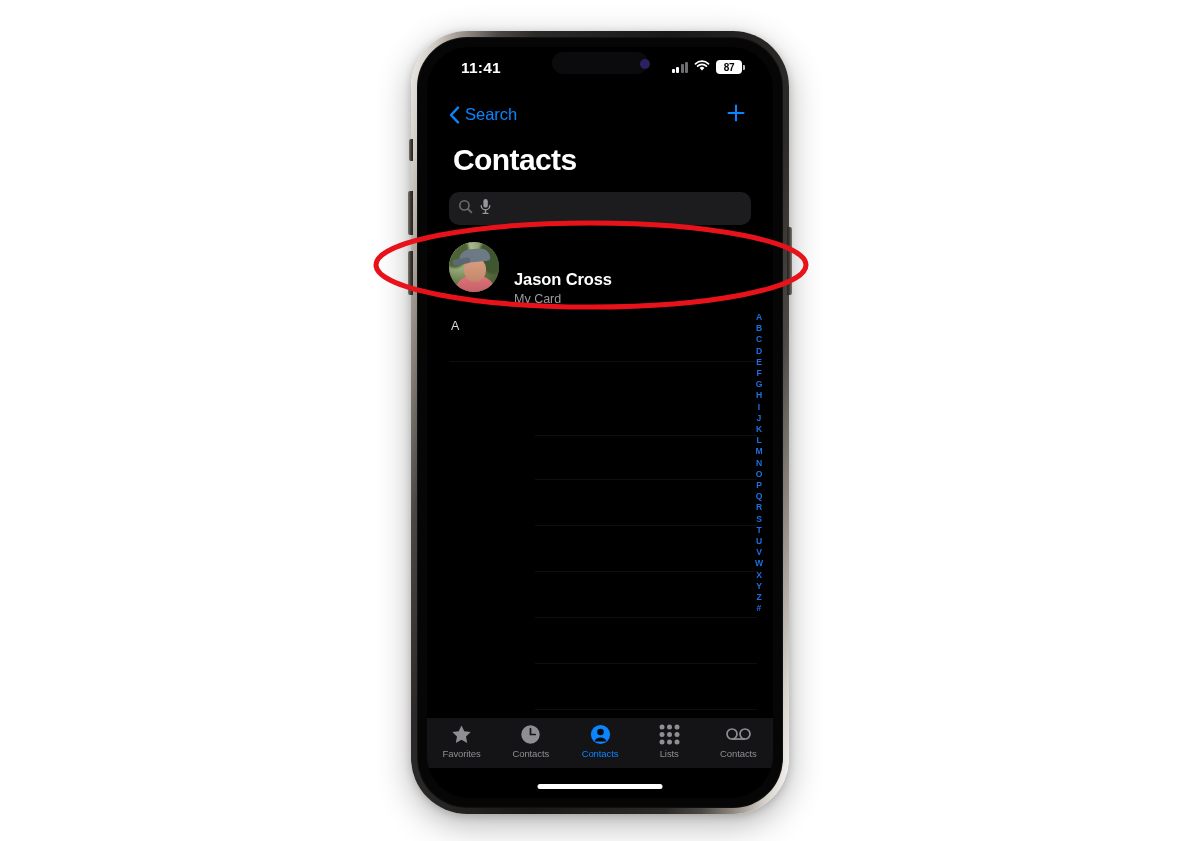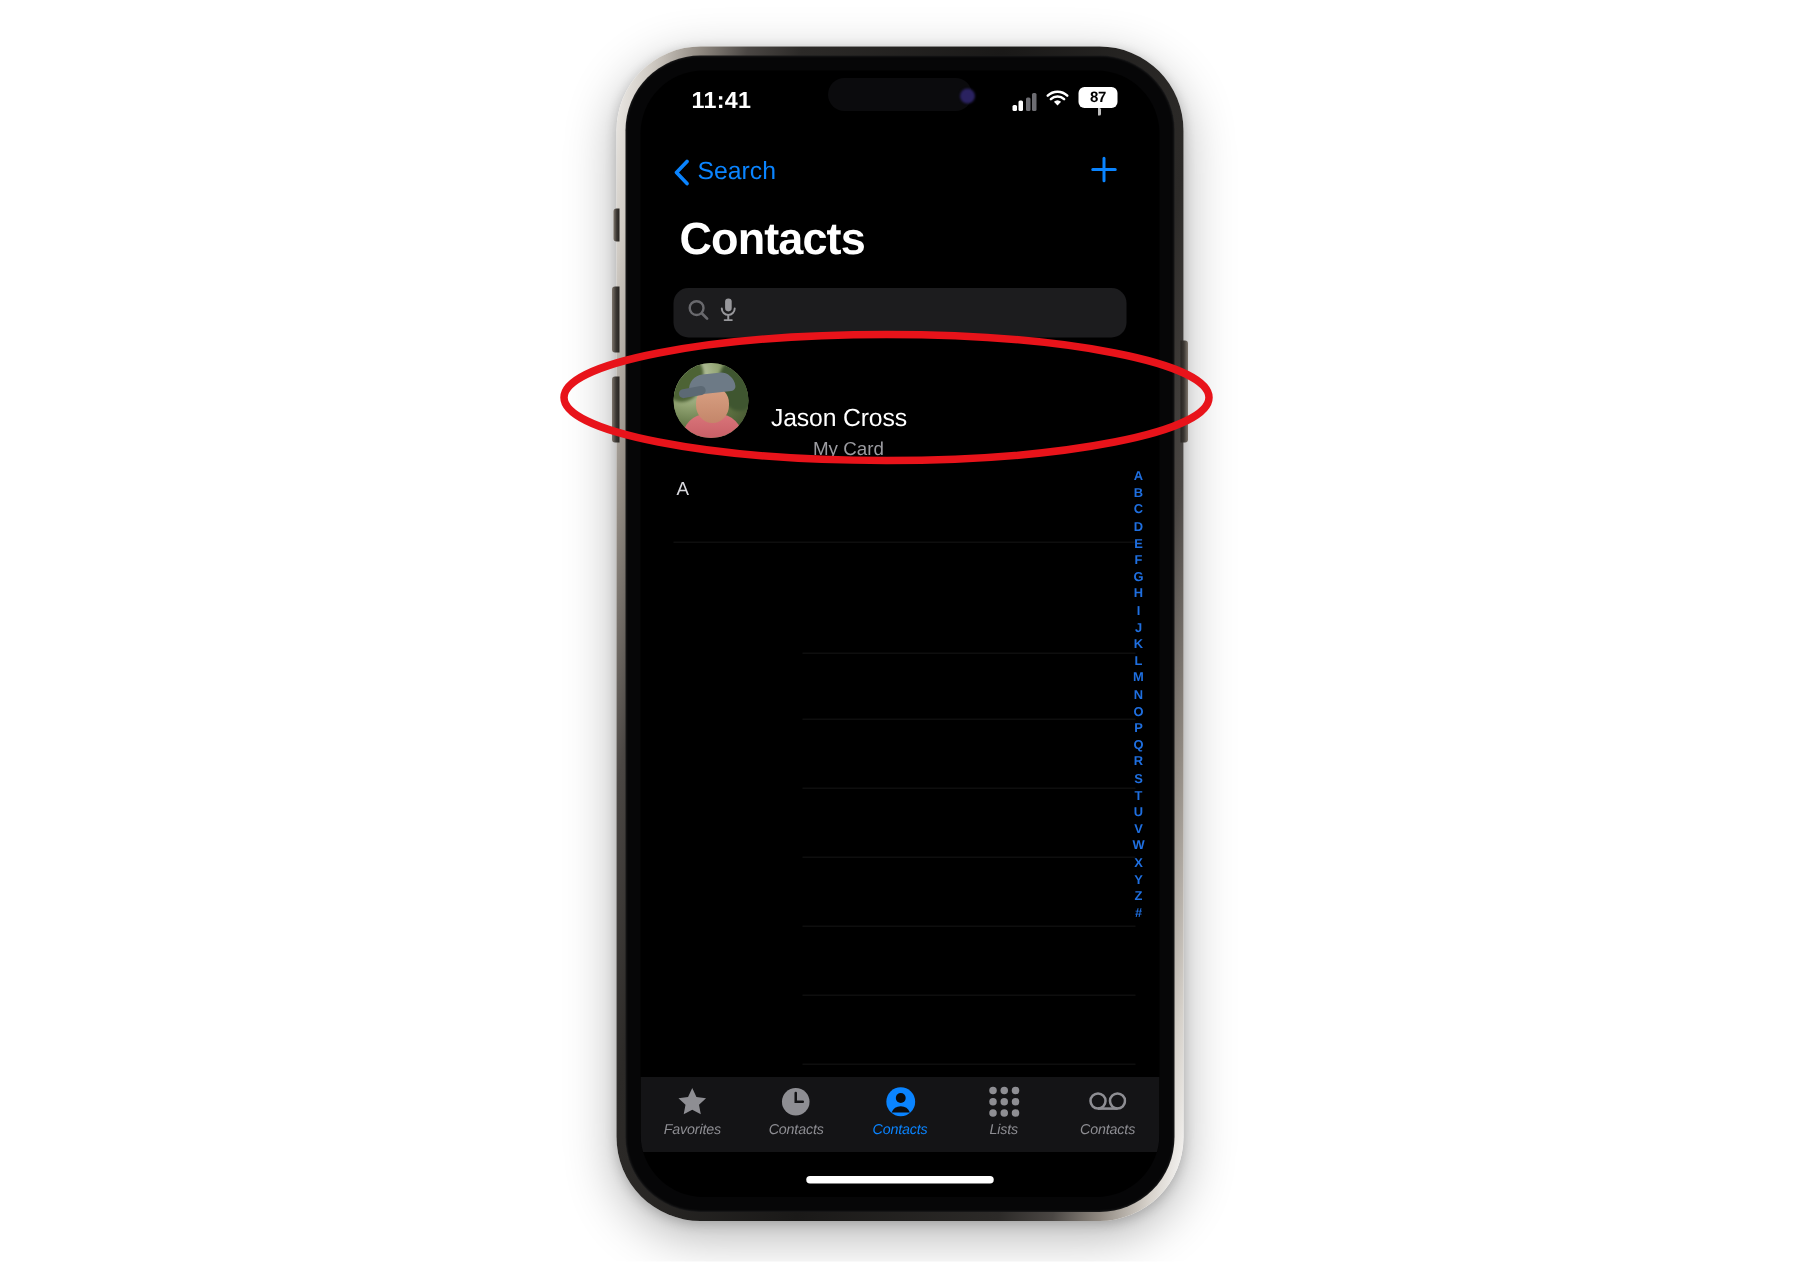--- a/index.html
+++ b/index.html
@@ -108,21 +108,21 @@
     align-items: center;
     gap: 6px;
   }
   .sig-bars { display: flex; align-items: flex-end; gap: 1.5px; height: 12px; }
   .sig-bars i { display: block; width: 3px; border-radius: 1px; background: #ffffff; }
   .sig-bars i:nth-child(1) { height: 4px; }
   .sig-bars i:nth-child(2) { height: 6.5px; }
   .sig-bars i:nth-child(3) { height: 9px; background: #6d6d72; }
   .sig-bars i:nth-child(4) { height: 11.5px; background: #6d6d72; }
   .batt {
-    display: flex; align-items: center; flex-direction: column;
+    display: flex; align-items: center;
   }
   .batt-body {
     width: 26px; height: 14px;
     border-radius: 4px;
     background: #ffffff;
     color: #000000;
     font-size: 10px;
     font-weight: bold;
     display: flex; align-items: center; justify-content: center;
     letter-spacing: -0.3px;
@@ -224,29 +224,28 @@
   #avatar .cap:after { content:""; position:absolute; left:-7px; top:8px; width:18px; height:6px;
       background:#5c6974; border-radius: 6px; transform: rotate(-4deg); }
   #avatar .face { position:absolute; left:15px; top:16px; width:22px; height:24px;
       background: linear-gradient(180deg,#d9a183,#c4866a); border-radius: 45% 45% 50% 50%; }
   #avatar .shirt { position:absolute; left:6px; bottom:-4px; width:40px; height:20px;
       background: linear-gradient(180deg,#d9757a,#c45a62); border-radius: 16px 16px 0 0; }
   #card-text { margin-left: 15px; }
   #card-name {
     color: #ffffff;
     font-size: 16.5px;
-    font-weight: normal;
+    font-weight: bold;
     letter-spacing: -0.1px;
     margin-top: 42px;
   }
   #card-sub {
     color: #9b9ba0;
     font-size: 12.5px;
     margin-top: 3px;
-    margin-left: 28px;
   }
 
   
   #section-header {
     position: absolute;
     left: 24px;
     top: 272px;
     color: #d9d9de;
     font-size: 12.5px;
   }
@@ -295,21 +294,21 @@
   .tab {
     flex: 1 1 0;
     display: flex;
     flex-direction: column;
     align-items: center;
     gap: 3px;
     cursor: pointer;
     color: #8e8e93;
   }
   .tab.active { color: #0a84ff; }
-  .tab-label { font-size: 9.5px; letter-spacing: -0.1px; font-style: italic; }
+  .tab-label { font-size: 9.5px; letter-spacing: -0.1px; }
   .tab-icon { height: 22px; display:flex; align-items:center; justify-content:center; }
   #home-indicator {
     position: absolute;
     left: 50%;
     transform: translateX(-50%);
     bottom: 9px;
     width: 125px;
     height: 5px;
     border-radius: 3px;
     background: #ffffff;

